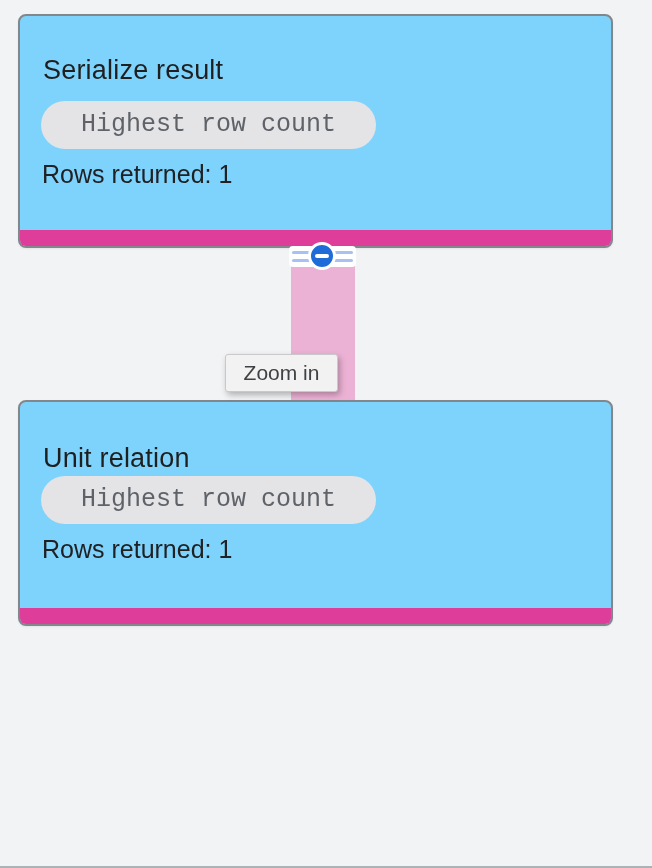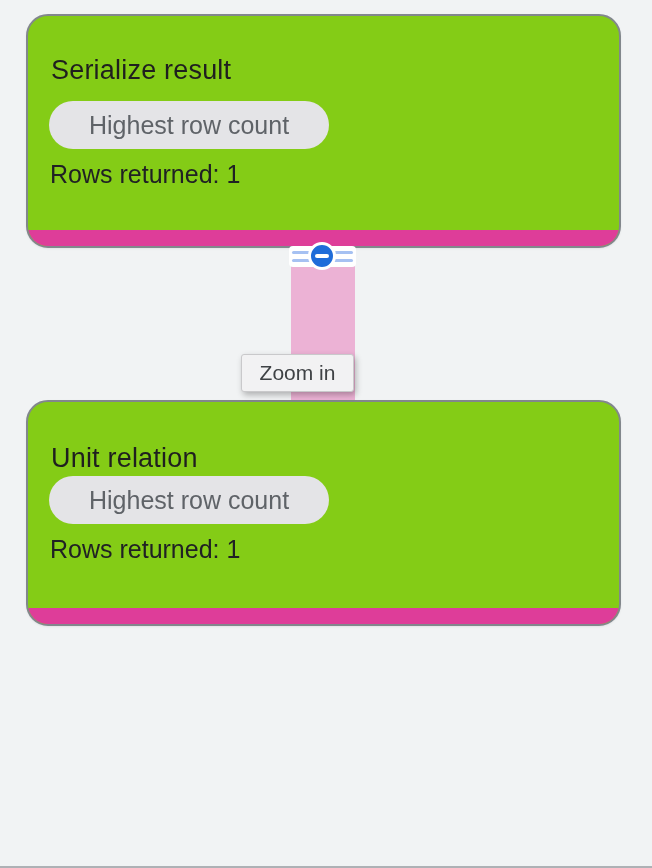--- a/index.html
+++ b/index.html
@@ -29,25 +29,25 @@
     top: 247px;
     width: 64px;
     height: 156px;
     background: #ecb2d5;
     z-index: 1;
   }
 
   
   .node-card {
     position: absolute;
-    left: 26px;
+    left: 18px;
     width: 595px;
-    background: #84cc16;
+    background: #7dd3fc;
     border: 2px solid #82878c;
-    border-radius: 22px;
+    border-radius: 8px;
     box-sizing: border-box;
     overflow: hidden;
     z-index: 2;
     box-shadow: 0 1px 2px rgba(60,64,67,0.08);
   }
   .node-card.card-1 { top: 14px;  height: 234px; }
   .node-card.card-2 { top: 400px; height: 226px; }
 
   .node-title {
     position: absolute;
@@ -66,20 +66,21 @@
     left: 21px;
     height: 48px;
     line-height: 48px;
     padding: 0 40px;
     border-radius: 24px;
     background: #e4e4e7;
     color: #5f6368;
     font-size: 25px;
     font-weight: 400;
     white-space: nowrap;
+    font-family: Liberation Mono, monospace;
   }
   .card-1 .node-badge { top: 85px; }
   .card-2 .node-badge { top: 74px; }
 
   .node-rows {
     position: absolute;
     left: 22px;
     font-size: 25px;
     font-weight: 400;
     color: #202124;
@@ -150,21 +151,20 @@
     border: 1px solid #c9c9cb;
     border-radius: 3px;
     box-shadow: 2px 3px 6px rgba(0,0,0,0.28);
     z-index: 5;
     display: flex;
     align-items: center;
     justify-content: center;
     font-size: 21px;
     color: #3f4245;
     white-space: nowrap;
-    margin-left: 16px;
   }
 </style>
 </head>
 <body>
 
 <div class="stage">
 
   <div class="edge-band"></div>
 
   <div class="node-card card-1">

